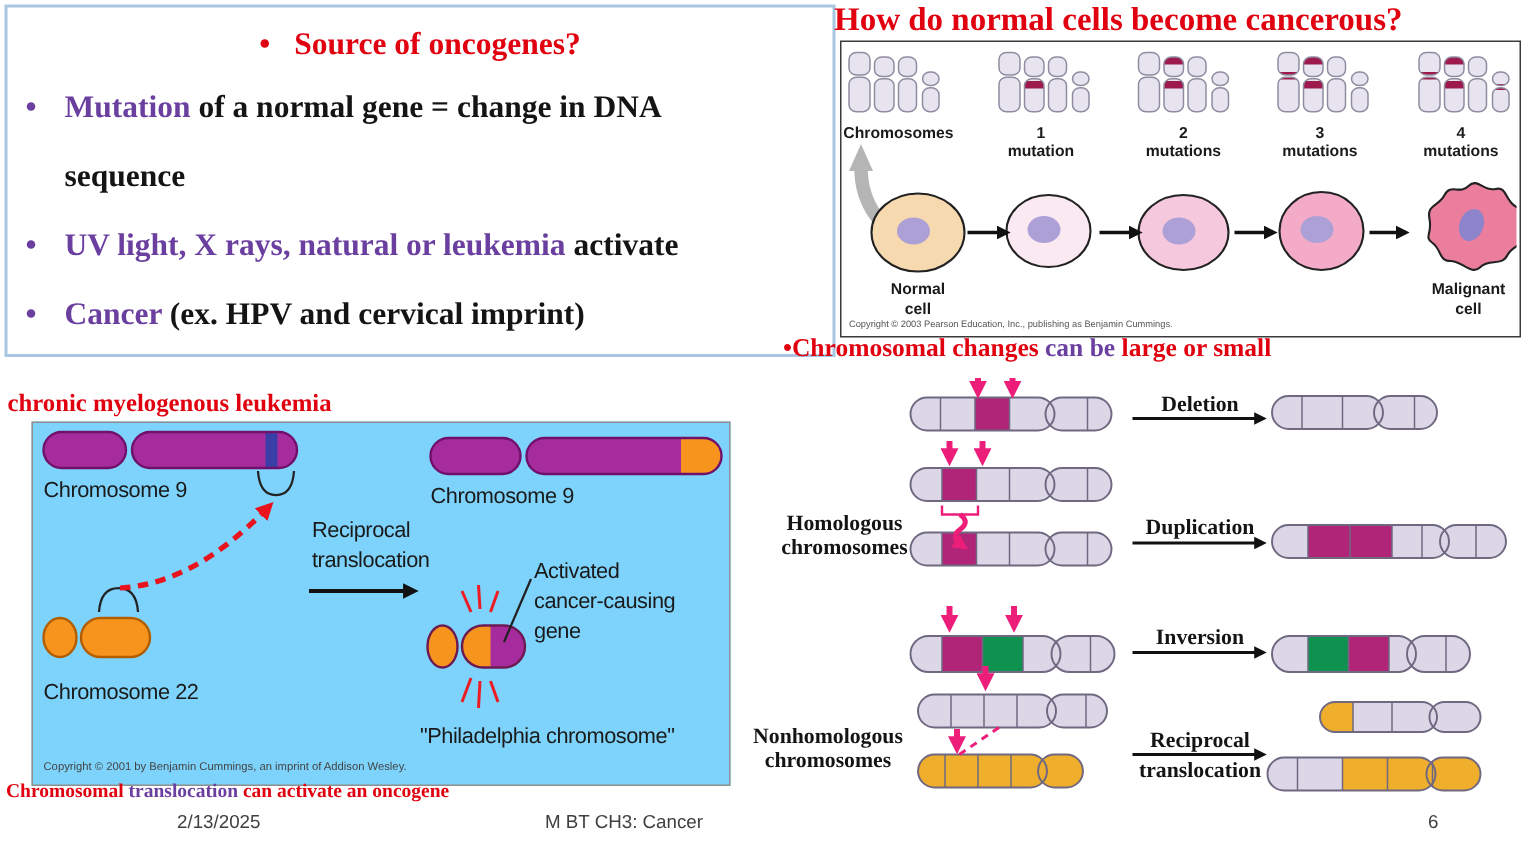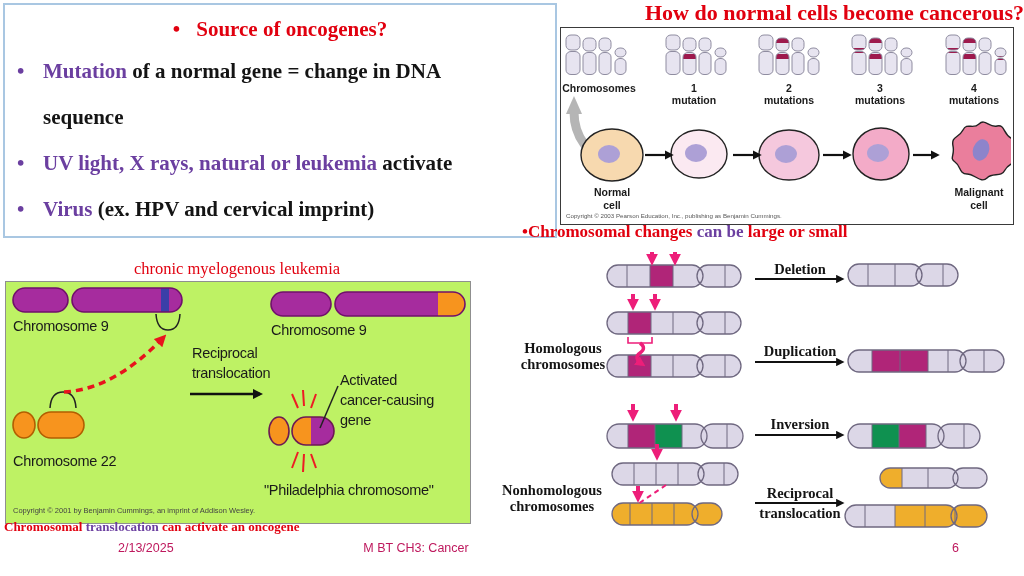--- a/index.html
+++ b/index.html
@@ -10,49 +10,49 @@
   .purple{color:#6b3fa0}
   
   .bullet-box{left:3px;top:3px;width:550px;height:231px;border:2px solid #a9c7e2;background:#fff}
   .box-title{text-align:center;font-weight:bold;font-size:21px;margin-top:12px;color:#e1000f}
   .box-title .dot{margin-right:16px}
   ul.bullets{list-style:none;margin:6px 0 0 0;padding:0 6px 0 8px;font-weight:bold;font-size:21px;color:#141414}
   ul.bullets li{line-height:46px;padding-left:30px;position:relative}
   ul.bullets li .dot{position:absolute;left:4px;color:#6b3fa0}
   .rest{white-space:pre-line}
   
-  .cancer-title{left:556px;top:0px;width:468px;text-align:right;font-weight:bold;font-size:22px;color:#e1000f}
+  .cancer-title{left:556px;top:0px;width:468px;text-align:left;font-weight:bold;font-size:22px;color:#e1000f}
   .pearson-box{left:560px;top:27px;width:452px;height:196px;border:1.5px solid #3a3a3a;background:#fff}
   svg{display:block}
   .plab{font-family:"Liberation Sans",sans-serif;font-weight:bold;font-size:10.5px;fill:#1a1a1a;text-anchor:middle}
   .pcopy{font-family:"Liberation Sans",sans-serif;font-size:6.2px;fill:#555}
   .changes-line{left:522px;top:222px;width:502px;font-weight:bold;font-size:17px}
   
   .alab{font-family:"Liberation Serif",serif;font-weight:bold;font-size:14.5px;fill:#141414;text-anchor:middle}
   
-  .cml-title{left:5px;top:259px;width:464px;text-align:center;font-weight:normal;font-size:16.5px;color:#e1000f}
-  .cml-box{left:5px;top:281px;width:464px;height:241px;border:1.5px solid #8f8f8f;background:#bef264}
+  .cml-title{left:5px;top:259px;width:464px;font-weight:bold;font-size:16.5px;color:#e1000f}
+  .cml-box{left:21px;top:281px;width:464px;height:241px;border:1.5px solid #8f8f8f;background:#7dd3fc}
   .clab{font-family:"Liberation Sans",sans-serif;font-size:14.5px;fill:#1a1a1a;letter-spacing:-0.3px}
   .ccopy{font-family:"Liberation Sans",sans-serif;font-size:7.5px;fill:#444}
   .transloc-line{left:4px;top:519px;font-weight:bold;font-size:13px}
-  .footer{top:541px;font-family:"Liberation Sans",sans-serif;font-size:12.5px;color:#be185d}
+  .footer{top:541px;font-family:"Liberation Sans",sans-serif;font-size:12.5px;color:#404040}
   .f-date{left:118px}
   .f-center{left:0;width:832px;text-align:center}
   .f-page{left:952px}
 </style>
 </head>
 <body>
 
 <div class="abs bullet-box">
   <div class="box-title"><span class="dot">•</span><span>Source of oncogenes?</span></div>
   <ul class="bullets">
     <li><span class="dot">•</span><span class="purple">Mutation</span><span class="rest"> of a normal gene = change in DNA
 sequence</span></li>
     <li><span class="dot">•</span><span class="purple">UV light, X rays, natural or leukemia</span><span class="rest"> activate</span></li>
-    <li><span class="dot">•</span><span class="purple">Virus</span><span class="rest"> (ex. HPV and cervical imprint)</span></li>
+    <li><span class="dot">•</span><span class="purple">Cancer</span><span class="rest"> (ex. HPV and cervical imprint)</span></li>
   </ul>
 </div>
 
 <div class="abs cancer-title">How do normal cells become cancerous?</div>
 
 <div class="abs pearson-box">
   <svg width="450" height="193" viewBox="0 0 450 193">
     <defs>
       <marker id="mBlkP" viewBox="0 0 10 10" refX="7" refY="5" markerWidth="4.2" markerHeight="4.2" orient="auto">
           <path d="M0,0 L10,5 L0,10 z" fill="#111"></path>

